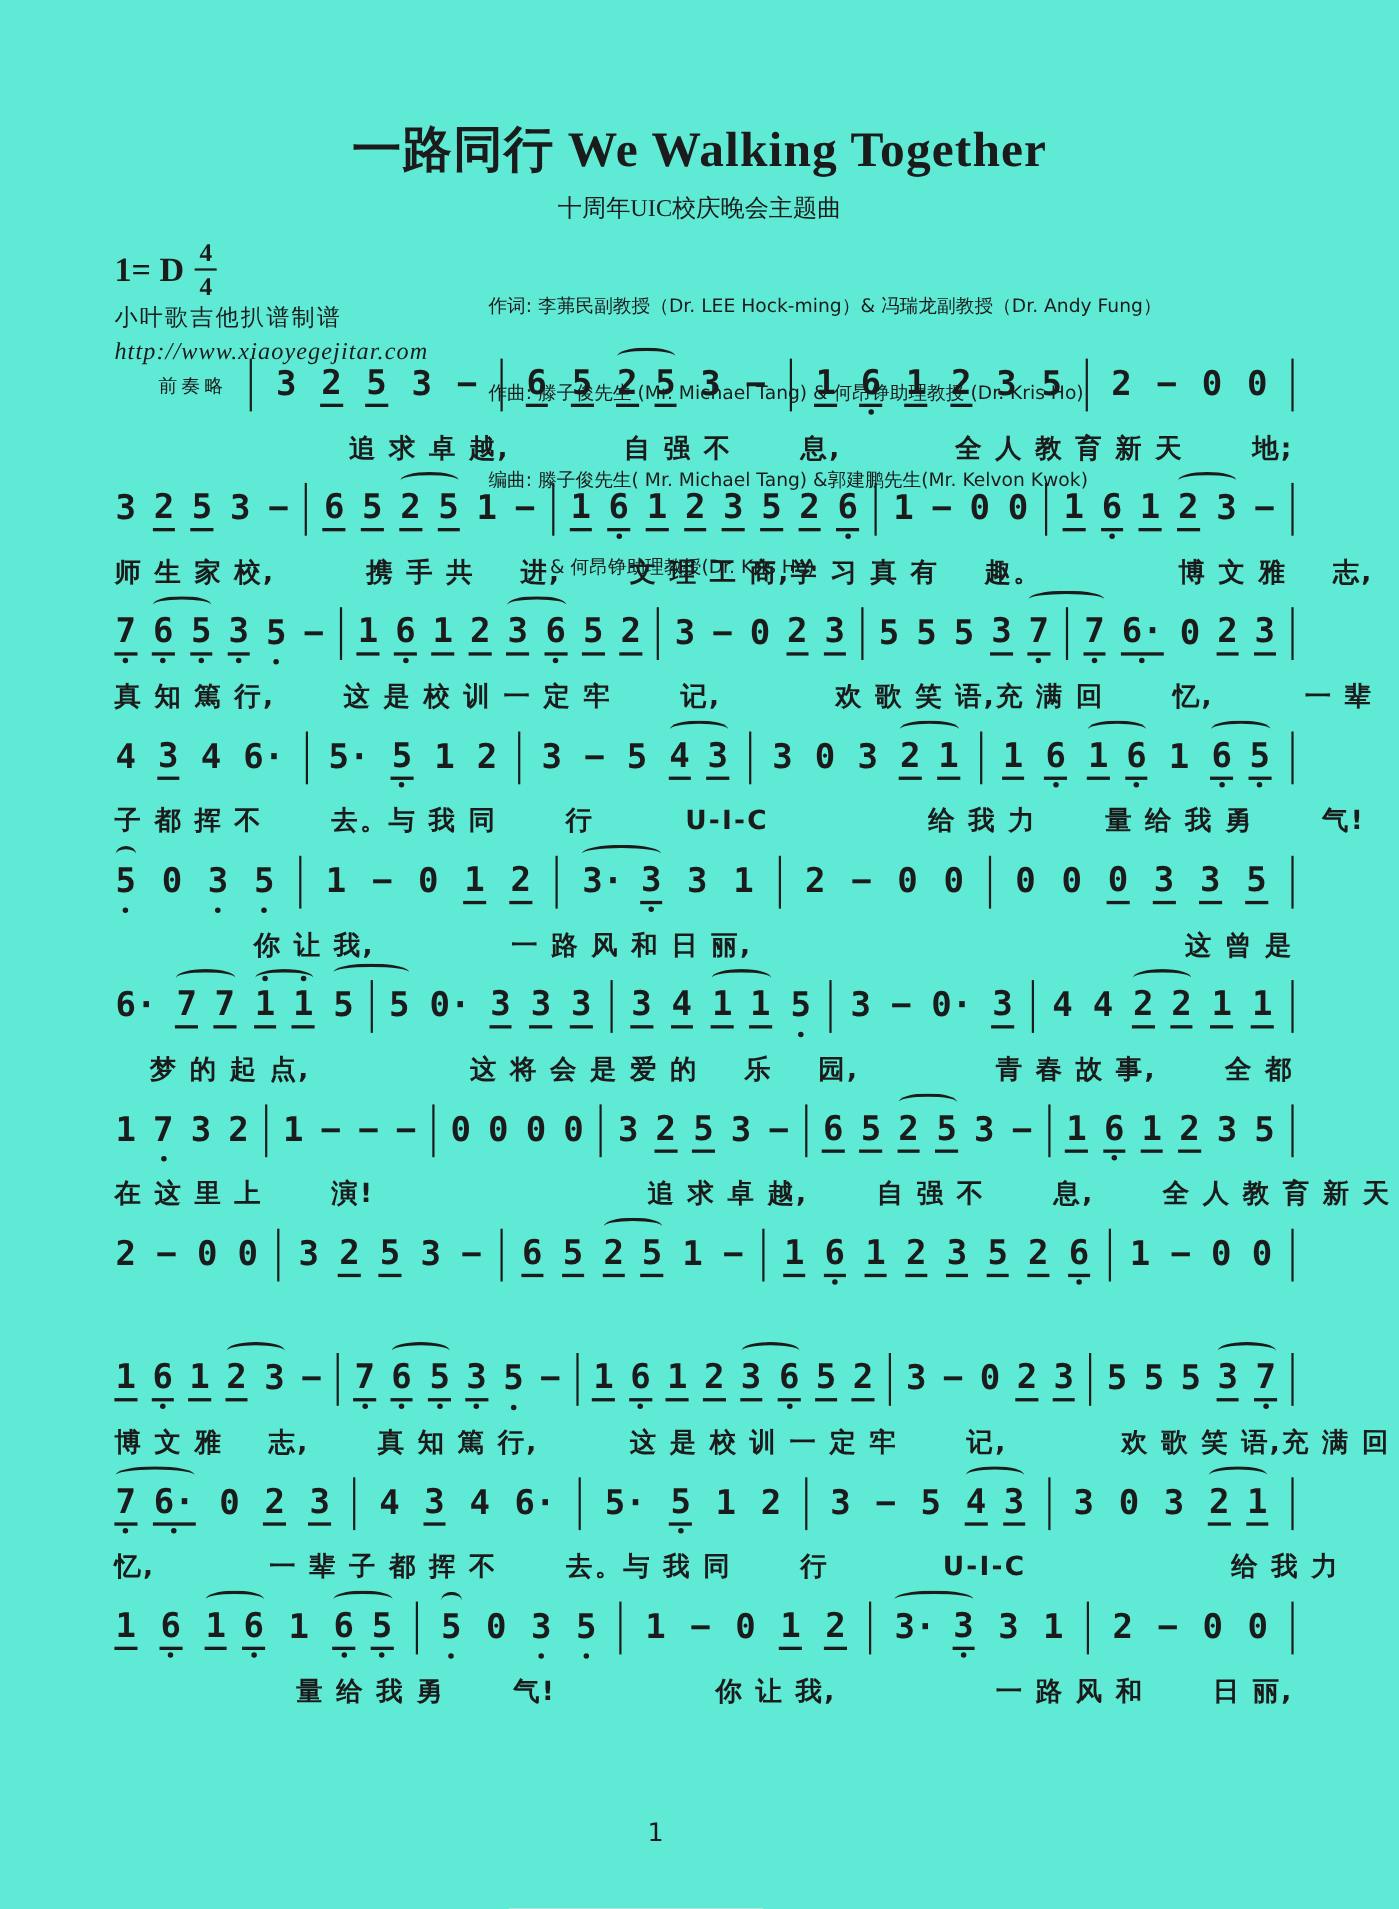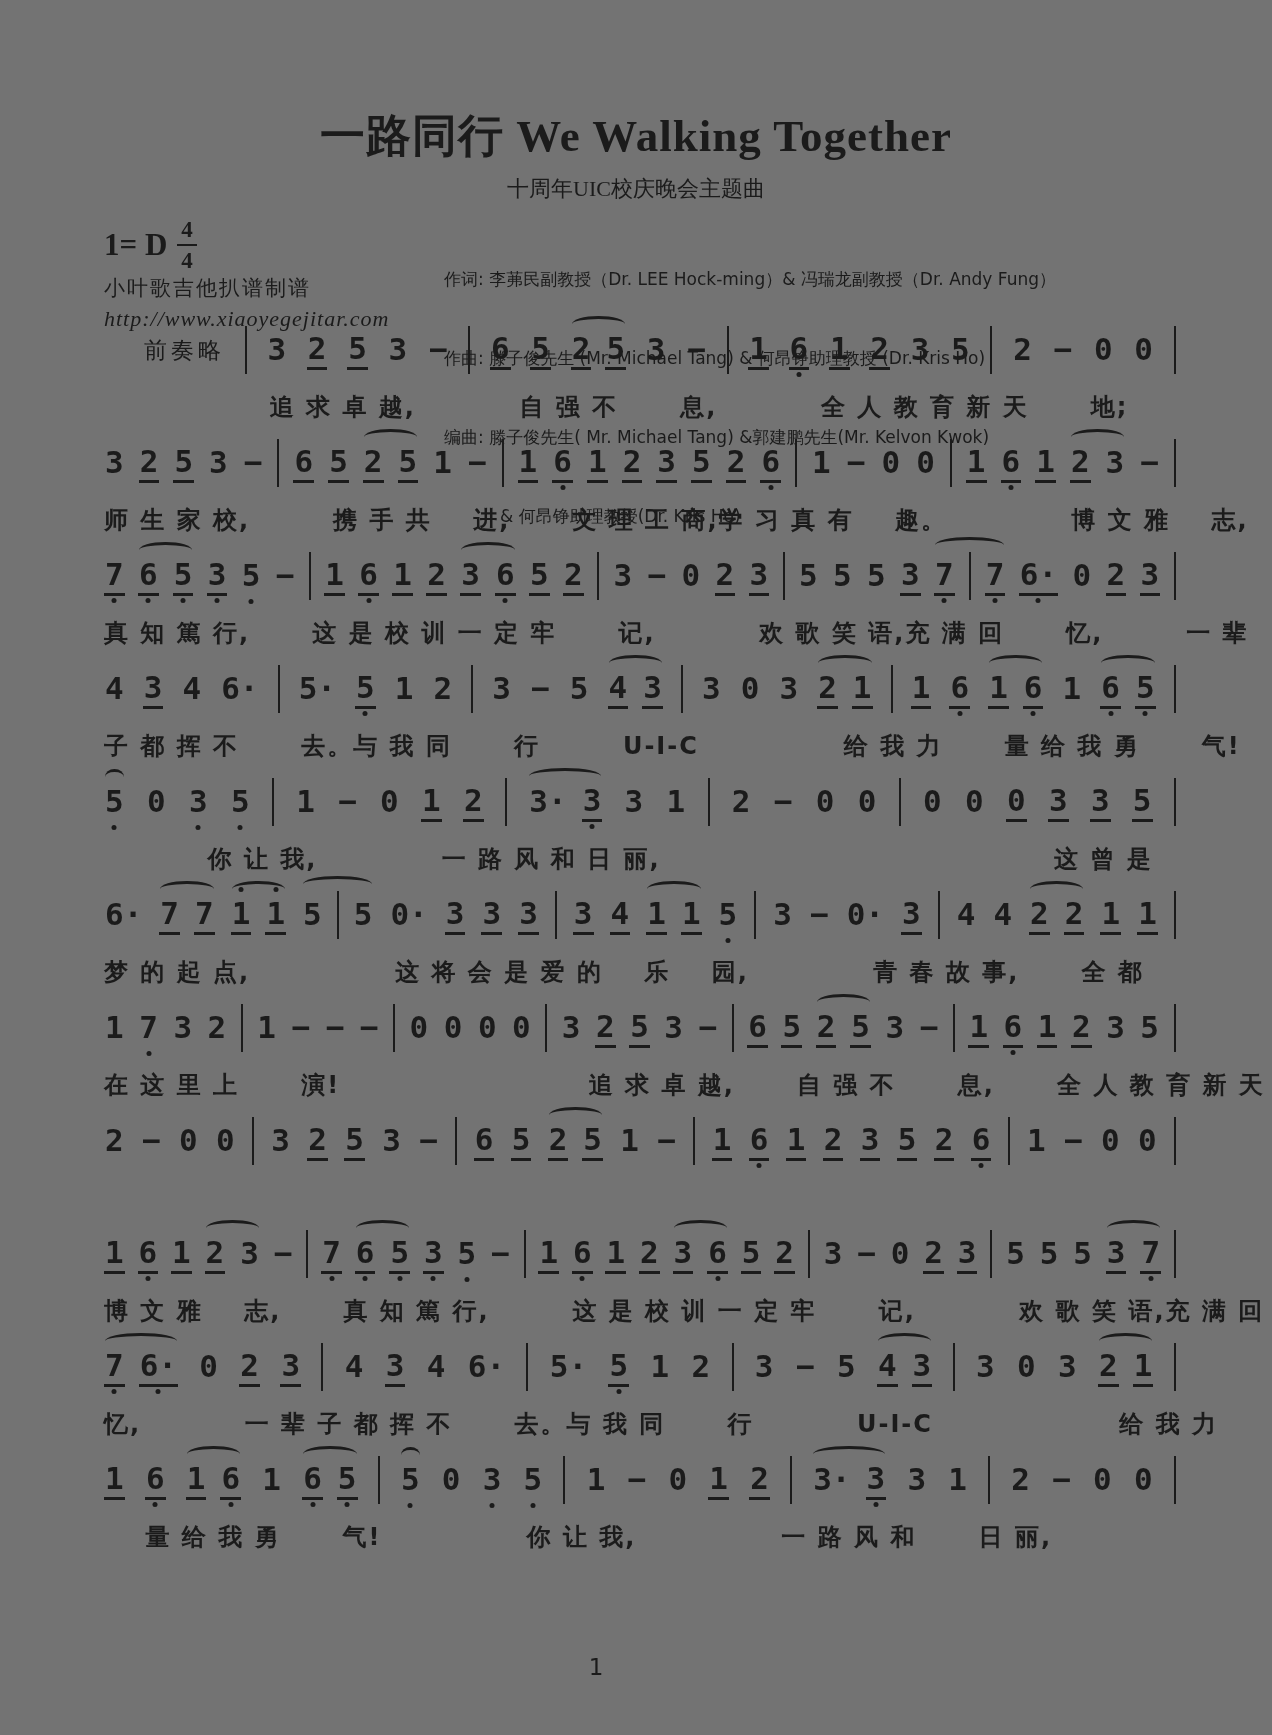--- a/index.html
+++ b/index.html
@@ -1,18 +1,18 @@
 <!DOCTYPE html>
 <html><head>
 <meta charset="utf-8">
 <style>
   html,body{margin:0;padding:0;background:#e8e8e8;}
   .page{
     position:relative;width:1272px;height:1735px;margin:0 auto;
-    background:#737373;color:#1b1b1b;overflow:hidden;
+    background:#5eead4;color:#1b1b1b;overflow:hidden;
     font-family:"DejaVu Sans",sans-serif;
   }
   
   .title{
     text-align:center;padding-top:112px;
     font-family:"Liberation Serif",serif;font-weight:bold;font-size:45px;
     letter-spacing:1px;line-height:1.1;
   }
   .subtitle{
     text-align:center;margin-top:12px;
@@ -40,21 +40,21 @@
     position:absolute;left:104px;top:94px;
     font-family:"Liberation Serif",serif;font-size:22px;letter-spacing:1px;font-style:italic;
   }
   
   .score{position:absolute;left:104px;right:96px;top:318px;}
   .system{height:113px;}
   .notes-line{
     display:flex;align-items:center;justify-content:space-between;height:64px;
   }
   .intro-label{
-    font-size:23px;letter-spacing:4px;font-weight:500;flex:0 0 auto;
+    font-size:17px;letter-spacing:4px;font-weight:500;flex:0 0 auto;
     padding-left:40px;
   }
   .tok{
     position:relative;flex:0 0 auto;
     font-family:"DejaVu Sans Mono","Liberation Mono",monospace;
     font-weight:bold;font-size:31px;line-height:1;
     padding:2px 1px 3px;
   }
   .tok.u{border-bottom:3px solid #1b1b1b;}
   .tok.lo::after{
@@ -69,21 +69,21 @@
   .arc{
     position:relative;display:inline-flex;align-items:center;gap:14px;
     flex:0 0 auto;
   }
   .arc::before{
     content:"";position:absolute;top:-15px;left:1px;right:1px;height:13px;
     border-top:3px solid #1b1b1b;border-radius:50%;
   }
   .lyrics-line{
     margin-top:9px;white-space:pre;
-    font-size:24px;font-weight:bold;letter-spacing:2px;
+    font-size:24px;font-weight:bold;letter-spacing:2px;text-align:right;
   }
   
   .page-num{
     position:absolute;left:0;right:80px;bottom:55px;text-align:center;
     font-size:23px;font-weight:500;
   }
 </style>
 </head>
 <body>
 

